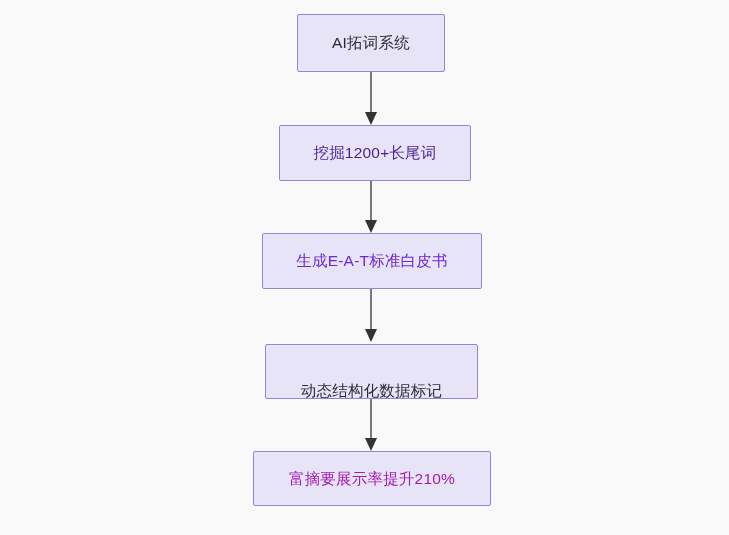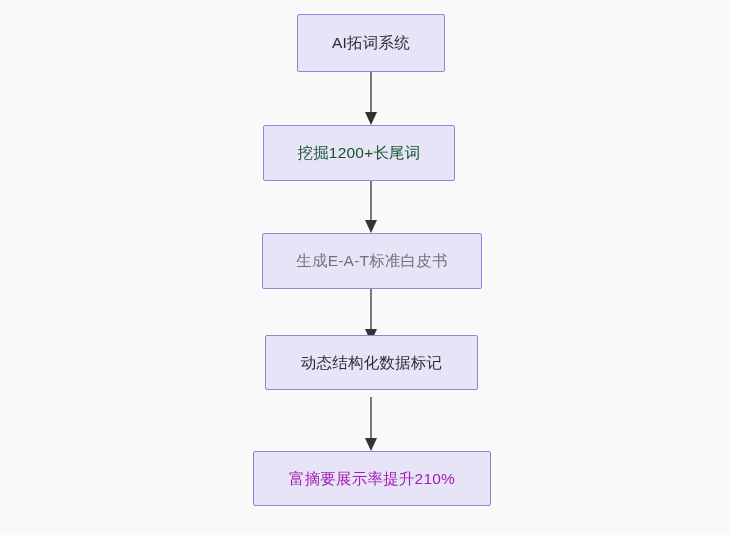--- a/index.html
+++ b/index.html
@@ -70,26 +70,26 @@
   <div class="edge" style="left: 364px; top: 397px;">
     <svg width="14" height="54" viewBox="0 0 14 54">
       <line x1="7" y1="0" x2="7" y2="46" stroke="#7a7a7a" stroke-width="2"></line>
       <polygon points="7,54 1,41 13,41" fill="#333333"></polygon>
     </svg>
   </div>
 
   <div class="node" style="left: 297px; top: 14px; width: 148px; height: 58px; background: rgb(232, 228, 248); border-color: rgb(157, 127, 216); color: rgb(43, 43, 53);">
     <span class="node-label">AI拓词系统</span>
   </div>
-  <div class="node" style="left: 263px; top: 125px; width: 192px; height: 56px; background: rgb(232, 228, 248); border-color: rgb(157, 127, 216); color: #14532d;">
+  <div class="node" style="left: 279px; top: 125px; width: 192px; height: 56px; background: rgb(232, 228, 248); border-color: rgb(157, 127, 216); color: #4c1d95;">
     <span class="node-label">挖掘1200+长尾词</span>
   </div>
-  <div class="node" style="left: 262px; top: 233px; width: 220px; height: 56px; background: rgb(232, 228, 248); border-color: rgb(157, 127, 216); color: #737373;">
+  <div class="node" style="left: 262px; top: 233px; width: 220px; height: 56px; background: rgb(232, 228, 248); border-color: rgb(157, 127, 216); color: #6d28d9;">
     <span class="node-label">生成E-A-T标准白皮书</span>
   </div>
-  <div class="node" style="left: 265px; top: 335px; width: 213px; height: 55px; background: rgb(232, 228, 248); border-color: rgb(157, 127, 216); color: rgb(43, 43, 53);">
+  <div class="node" style="left: 265px; top: 344px; width: 213px; height: 55px; background: rgb(232, 228, 248); border-color: rgb(157, 127, 216); color: rgb(43, 43, 53); align-items: flex-end;">
     <span class="node-label">动态结构化数据标记</span>
   </div>
   <div class="node" style="left: 253px; top: 451px; width: 238px; height: 55px; background: rgb(232, 228, 248); border-color: rgb(157, 127, 216); color: #a21caf;">
     <span class="node-label">富摘要展示率提升210%</span>
   </div>
 
 </div>
 
 </body></html>

